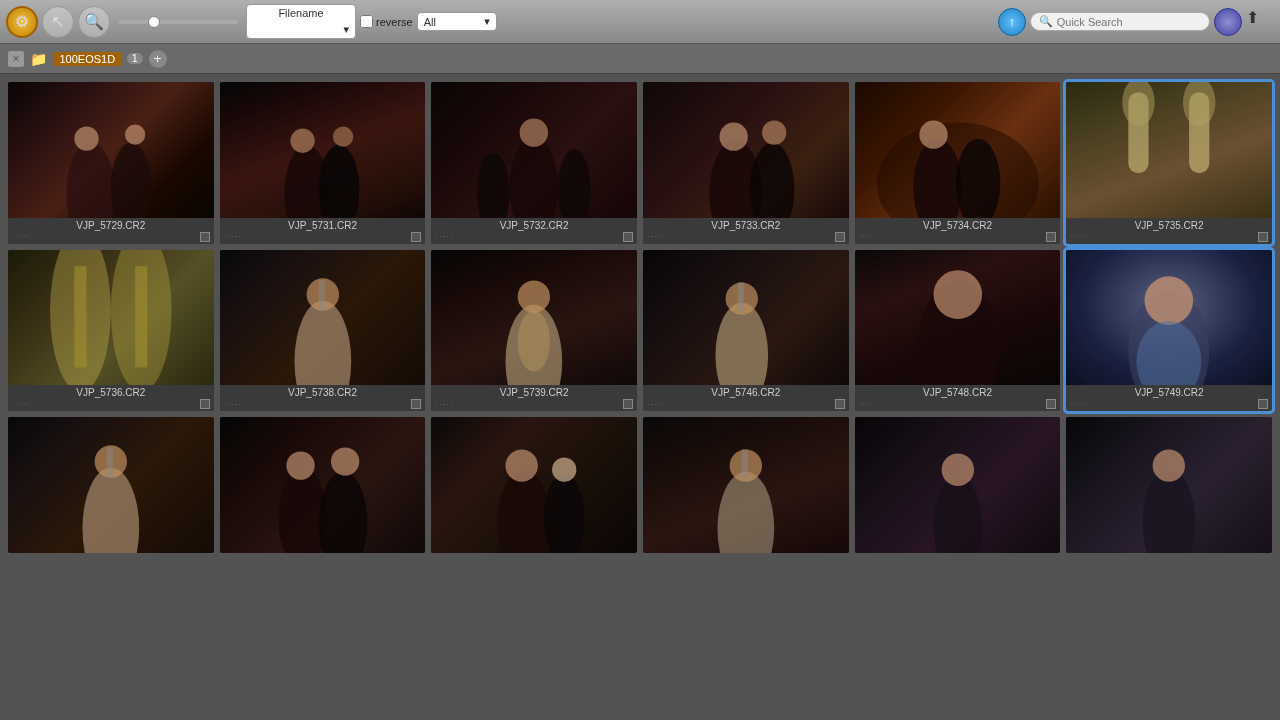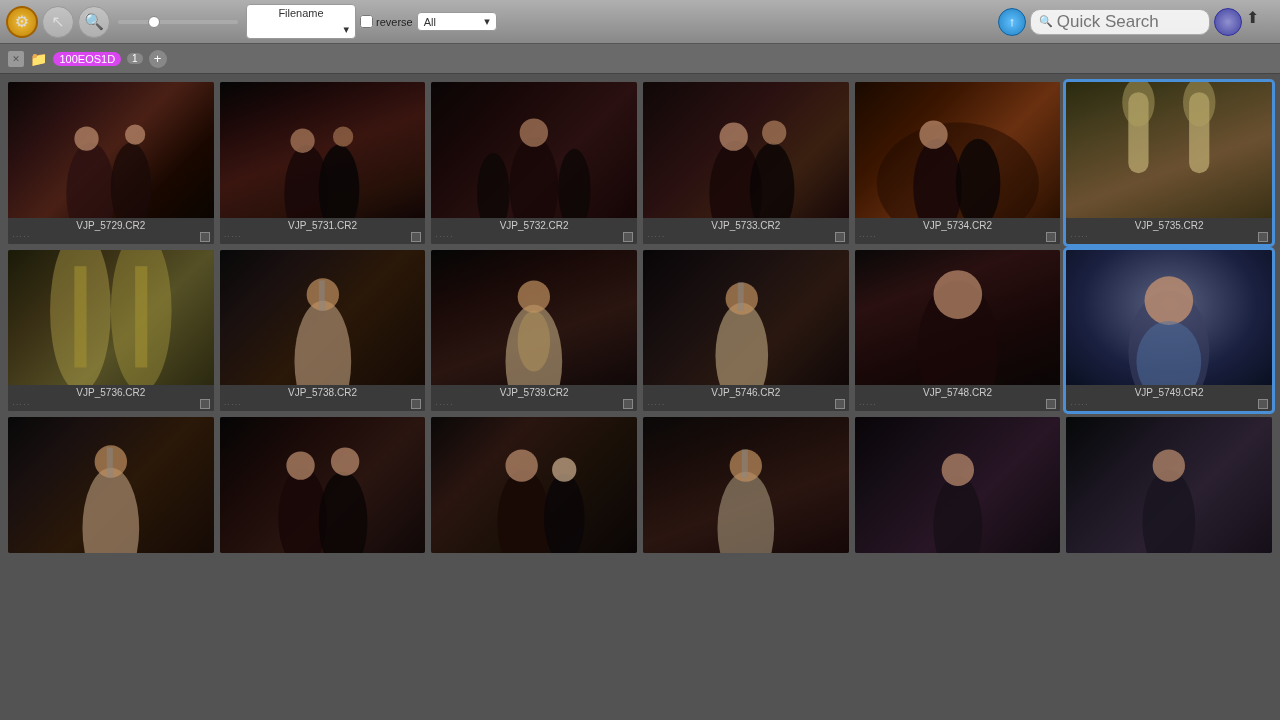--- a/index.html
+++ b/index.html
@@ -106,21 +106,21 @@
       display: flex; align-items: center;
       background: rgba(255,255,255,0.85);
       border: 1px solid #aaa;
       border-radius: 10px;
       padding: 2px 8px;
       gap: 4px;
       width: 180px;
     }
     .quick-search input {
       border: none; background: transparent;
-      font-size: 17px; color: #555;
+      font-size: 11px; color: #555;
       outline: none; width: 100%;
     }
     .avatar-btn {
       width: 28px; height: 28px;
       border-radius: 50%;
       background: radial-gradient(circle, #9090d0, #4040a0);
       border: 1px solid #3030a0;
       cursor: pointer;
     }
     .share-btn {
@@ -148,24 +148,24 @@
       border-radius: 2px;
       display: flex; align-items: center; justify-content: center;
       cursor: pointer;
       font-size: 9px;
       color: #555;
     }
     .folder-icon {
       font-size: 14px;
     }
     .folder-label {
-      background: #d946ef;
+      background: #a16207;
       color: white;
       padding: 1px 6px;
-      border-radius: 7px;
+      border-radius: 1px;
       font-size: 11px;
     }
     .folder-count {
       background: #888;
       color: white;
       border-radius: 8px;
       padding: 0px 5px;
       font-size: 10px;
     }
     .add-btn {

